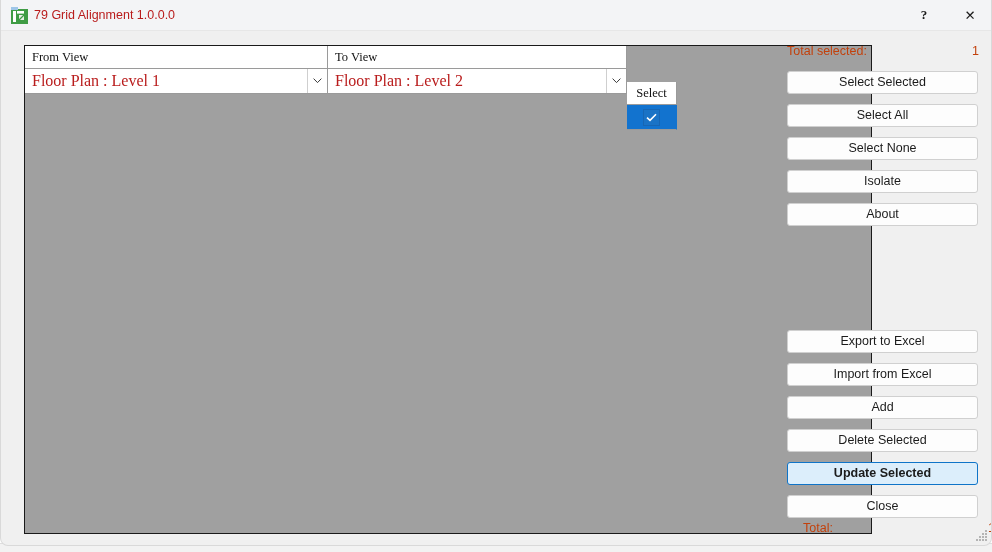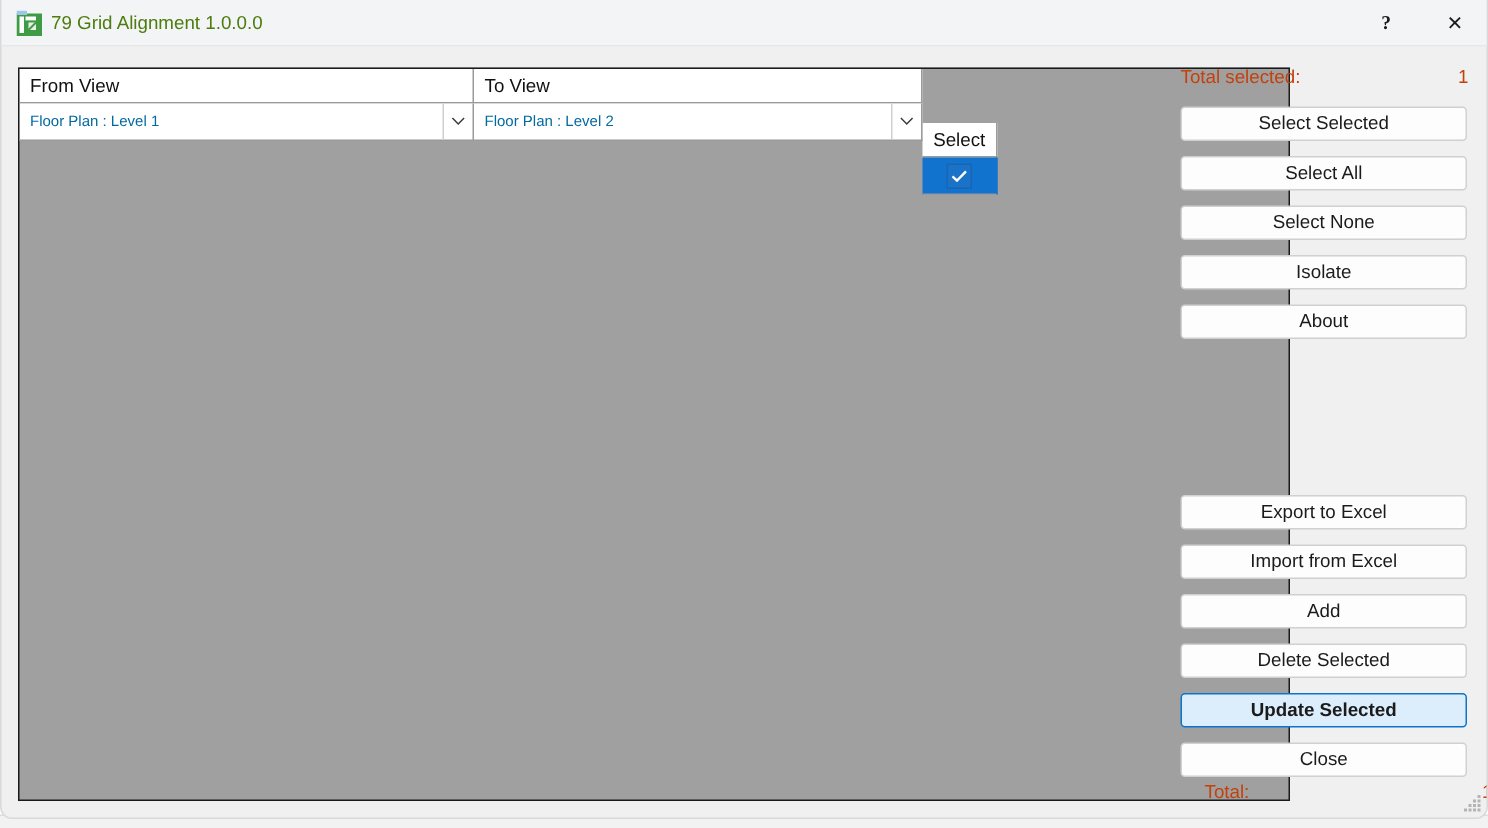--- a/index.html
+++ b/index.html
@@ -61,21 +61,21 @@
     left: 10px;
     top: 7px;
     width: 17px;
     height: 17px;
   }
   #title-text {
     position: absolute;
     left: 33px;
     top: 7px;
     font-size: 12.5px;
-    color: #4d7c0f;
+    color: #b91c1c;
     line-height: 17px;
     white-space: nowrap;
   }
   .caption-btn {
     position: absolute;
     top: 0;
     width: 46px;
     height: 30px;
     display: flex;
     align-items: center;
@@ -89,28 +89,29 @@
   #close-btn { left: 946px; }
   #help-btn .glyph {
     font-size: 13px;
     font-weight: bold;
     font-family: "Liberation Serif", serif;
   }
 
   
   #grid {
     position: absolute;
-    left: 11px;
+    left: 23px;
     top: 45px;
     width: 848px;
     height: 489px;
     background: #a0a0a0;
     border: 1px solid #1a1a1a;
     box-sizing: border-box;
     overflow: hidden;
+    font-family: Liberation Serif, serif;
   }
   #grid-header {
     position: absolute;
     left: 0; top: 0;
     height: 23px;
     display: flex;
     box-sizing: border-box;
   }
   .hcell {
     background: #ffffff;
@@ -133,22 +134,22 @@
     left: 0; top: 23px;
     height: 25px;
     display: flex;
     box-sizing: border-box;
   }
   .dcell {
     background: #ffffff;
     border-right: 1px solid #9a9a9a;
     border-bottom: 1px solid #9a9a9a;
     box-sizing: border-box;
-    font-size: 10px;
-    color: #0369a1;
+    font-size: 16px;
+    color: #b91c1c;
     display: flex;
     align-items: center;
     height: 25px;
     position: relative;
   }
   .dcell .celltext {
     padding-left: 7px;
     white-space: nowrap;
     overflow: hidden;
   }

